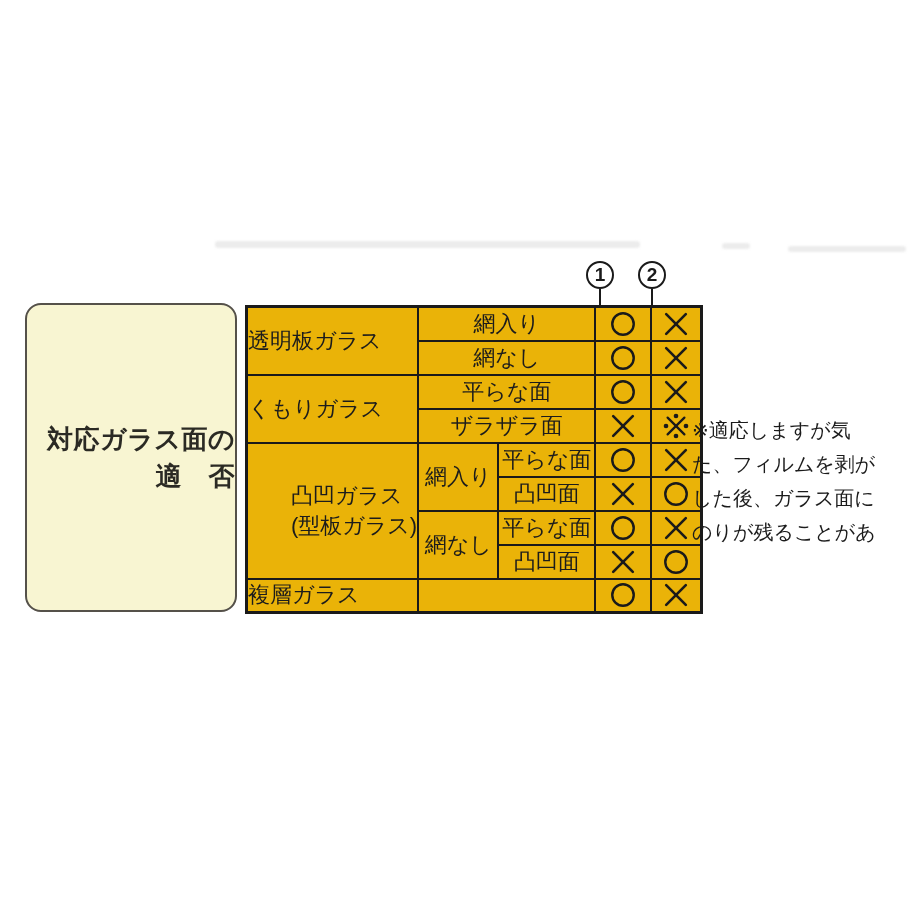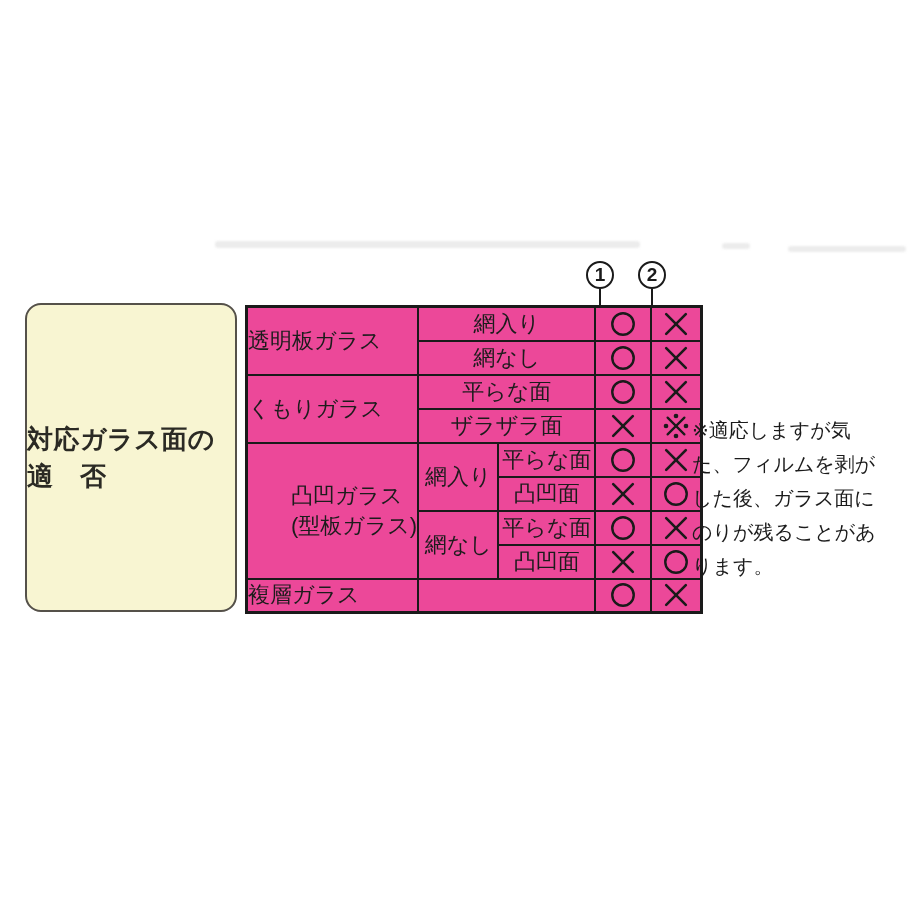--- a/index.html
+++ b/index.html
@@ -11,21 +11,21 @@
   .artifact{position:absolute;background:#ececec;filter:blur(1.2px);border-radius:3px;}
   .artifact.a1{left:215px;top:241px;width:425px;height:7px;}
   .artifact.a2{left:722px;top:243px;width:28px;height:6px;}
   .artifact.a3{left:788px;top:246px;width:118px;height:6px;}
 
   
   .panel{
     position:absolute;left:25px;top:303px;width:212px;height:309px;
     box-sizing:border-box;border:2px solid #55514a;border-radius:16px;
     background:#F8F5D2;
-    display:flex;flex-direction:column;align-items:flex-start;justify-content:center;
+    display:flex;flex-direction:column;align-items:flex-end;justify-content:center;
   }
   .panel .t{
     font-size:26px;font-weight:700;color:#2b2a24;line-height:37px;
     letter-spacing:0.5px;white-space:nowrap;
   }
 
   
   .colhead{
     position:absolute;width:28px;height:28px;border:2px solid #1a1a1a;border-radius:50%;
     box-sizing:border-box;background:#fff;display:flex;align-items:center;justify-content:center;
@@ -34,21 +34,21 @@
   .colhead.c1{left:586px;}
   .colhead.c2{left:638px;}
   .connector{position:absolute;width:2px;height:17px;background:#1a1a1a;top:289px;}
   .connector.k1{left:599px;}
   .connector.k2{left:651px;}
 
   
   table.compat{
     position:absolute;left:245px;top:305px;
     border-collapse:collapse;table-layout:fixed;
-    background:#ec4899;
+    background:#eab308;
   }
   table.compat td{
     border:2px solid #1a1a1a;
     height:34px;padding:0;box-sizing:border-box;
     font-size:22px;font-weight:500;color:#1c1c1c;
     overflow:hidden;white-space:nowrap;
   }
   table.compat{border:3px solid #1a1a1a;}
   td.lbl{text-align:left;padding-left:6px;}
   td.lbl2{text-align:center;padding-left:5px;}
@@ -235,16 +235,15 @@
           </td>
       </tr>
     </tbody>
   </table>
 
   <div class="note">
     <div class="ln">※適応しますが気</div>
     <div class="ln">た、フィルムを剥が</div>
     <div class="ln">した後、ガラス面に</div>
     <div class="ln">のりが残ることがあ</div>
-    <div class="ln">ります。</div>
   </div>
 
 </div>
 
 </body></html>

